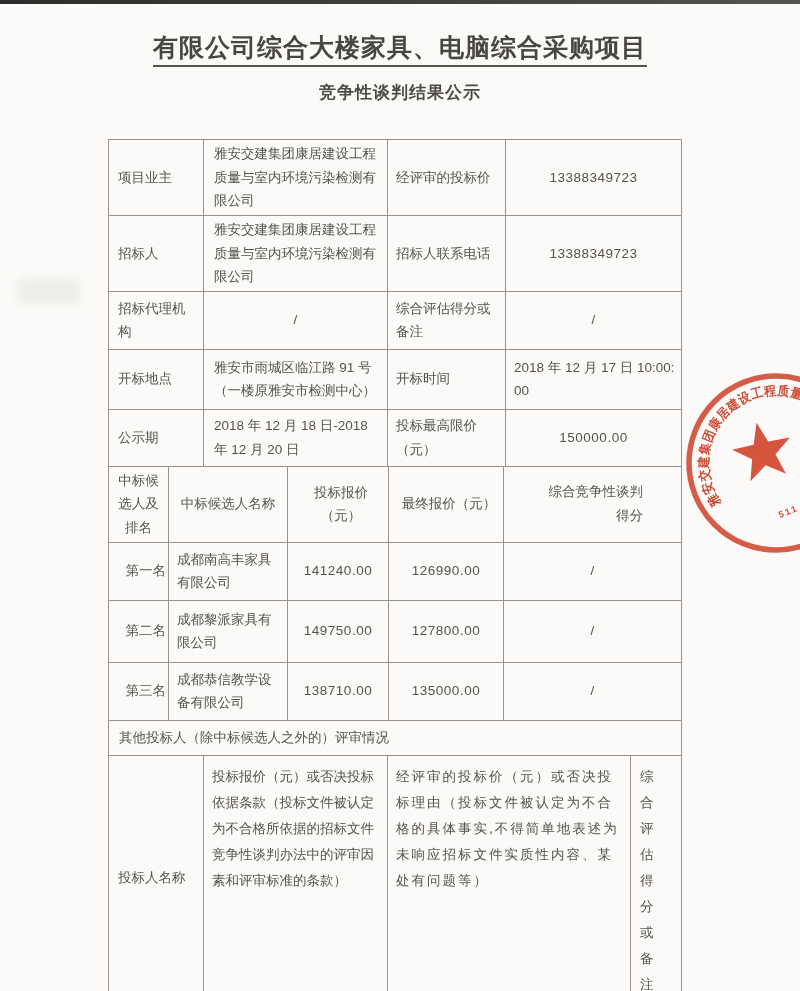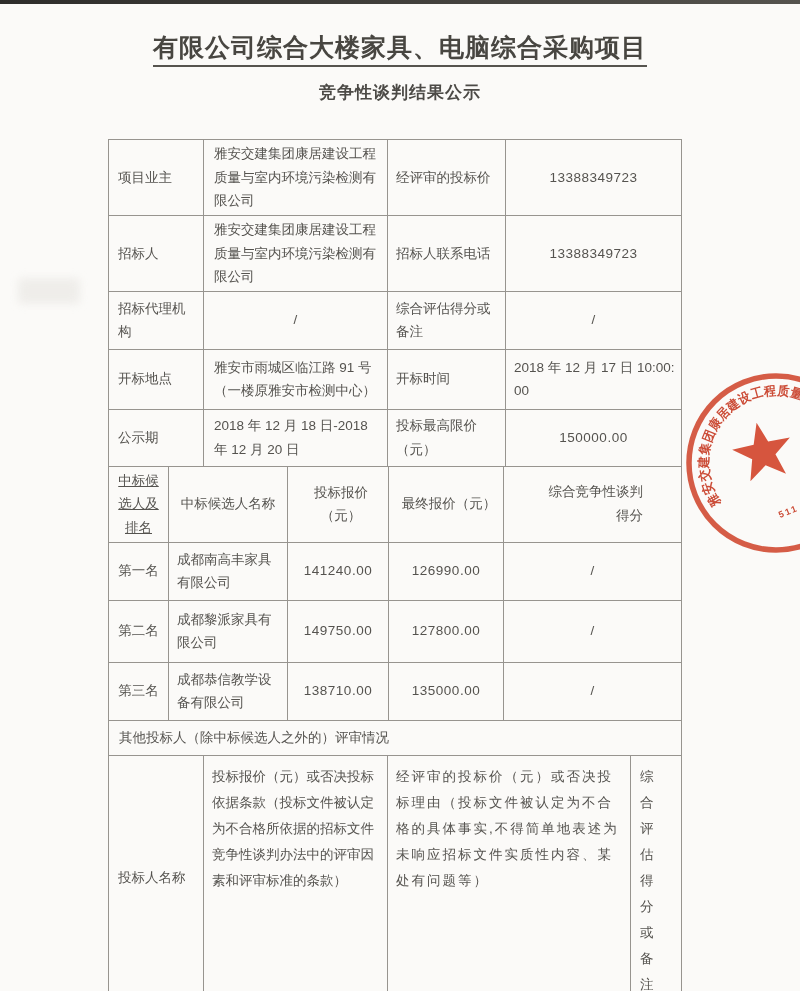--- a/index.html
+++ b/index.html
@@ -21,24 +21,24 @@
   .subtitle{font-size:17px;font-weight:bold;color:#4c4a46;margin-top:6px;letter-spacing:1px;}
   
   .doc{position:absolute;left:108px;top:140px;width:574px;}
   table{border-collapse:collapse;table-layout:fixed;width:573px;margin-top:-1px;}
   td,th{border:1px solid #97948f;font-size:13.5px;font-weight:normal;
     color:#55534f;padding:2px 10px;vertical-align:middle;line-height:1.75;
     word-break:break-all;overflow:hidden;}
   .lab{padding-left:9px;}
   .center{text-align:center;}
   .num{text-align:center;letter-spacing:.5px;}
-  .cand-rank{text-align:center;padding:10px 2px;font-family:Liberation Serif, serif;}
+  .cand-rank{text-align:right;padding:10px 2px;font-family:Liberation Serif, serif;}
   .cand-name{padding:2px 8px;}
   .score-head{text-align:right;padding:2px 38px;line-height:1.8;}
-  .rank-head{text-align:center;padding:2px 3px;text-decoration:underline;}
+  .rank-head{text-align:center;padding:2px 3px;}
   .tight{padding:2px 2px 2px 8px;}
   .longtext{vertical-align:top;padding:8px 5px 2px 8px;line-height:26px;text-align:left;}
   .longtext2{vertical-align:top;padding:8px 4px 2px 8px;line-height:26px;letter-spacing:2px;text-align:left;}
   .vertcol{vertical-align:top;padding:8px 26px 2px 9px;line-height:26px;}
   .sectitle{padding-left:10px;}
   
   .seal{position:absolute;left:661px;top:348px;width:230px;height:230px;
     mix-blend-mode:multiply;opacity:.93;}
 </style>
 </head>

